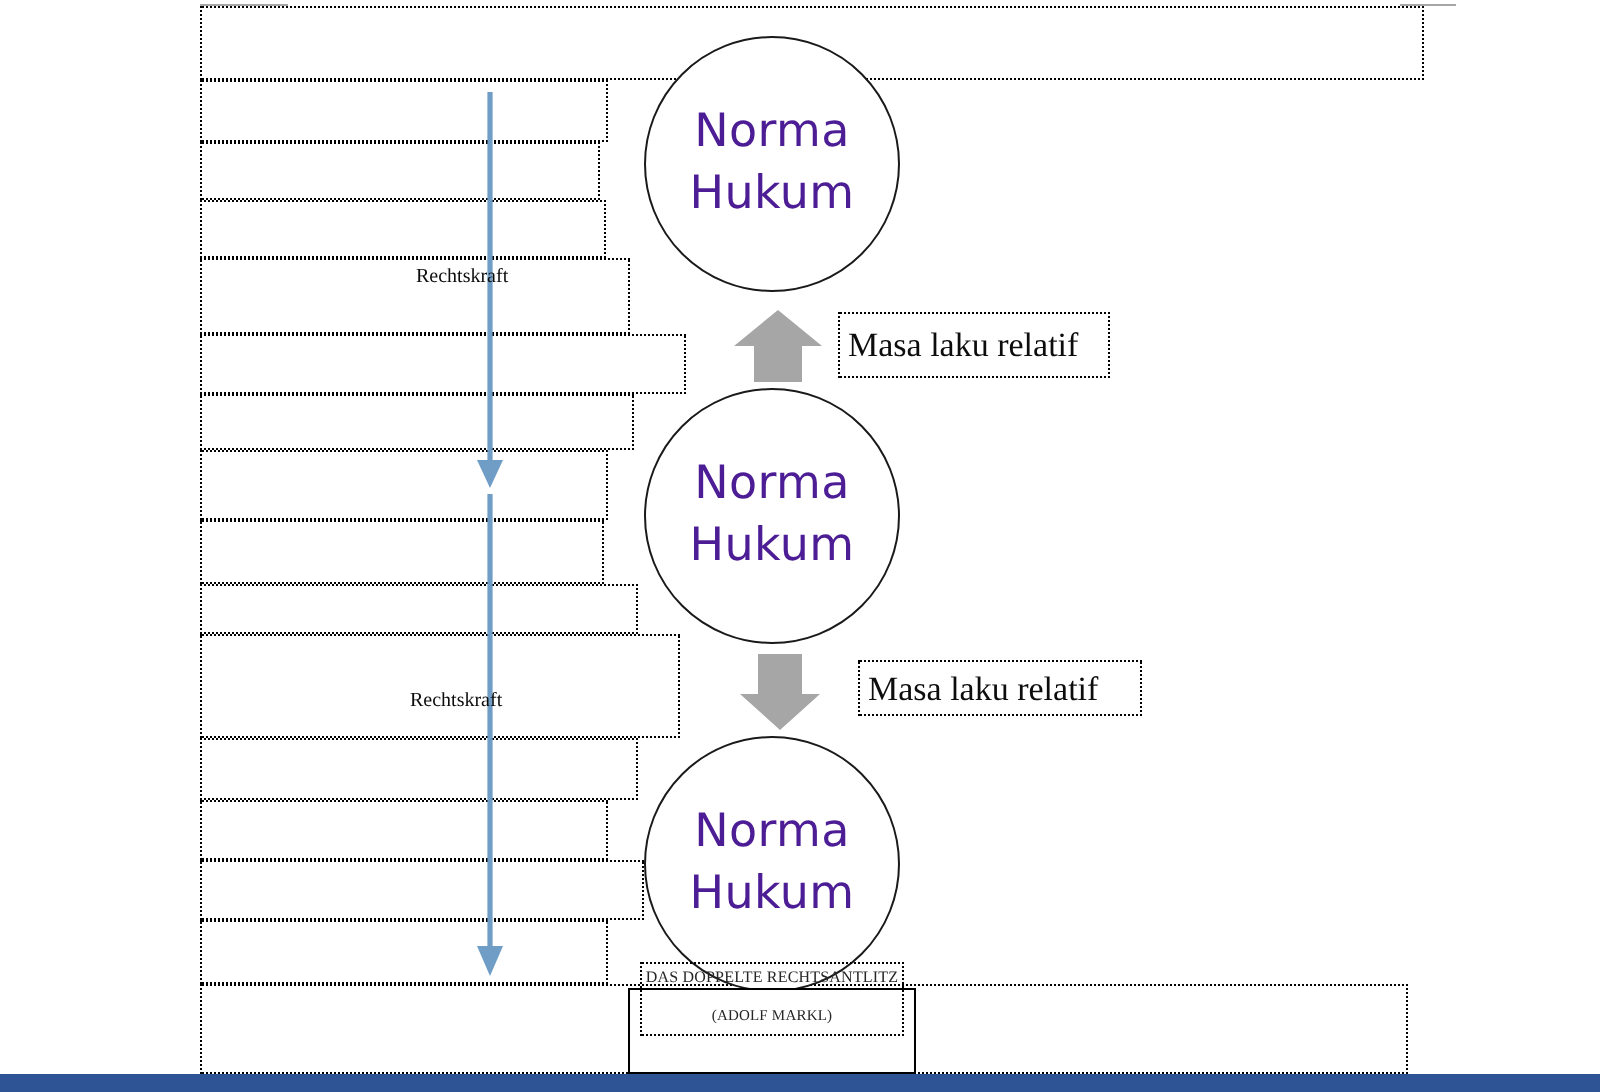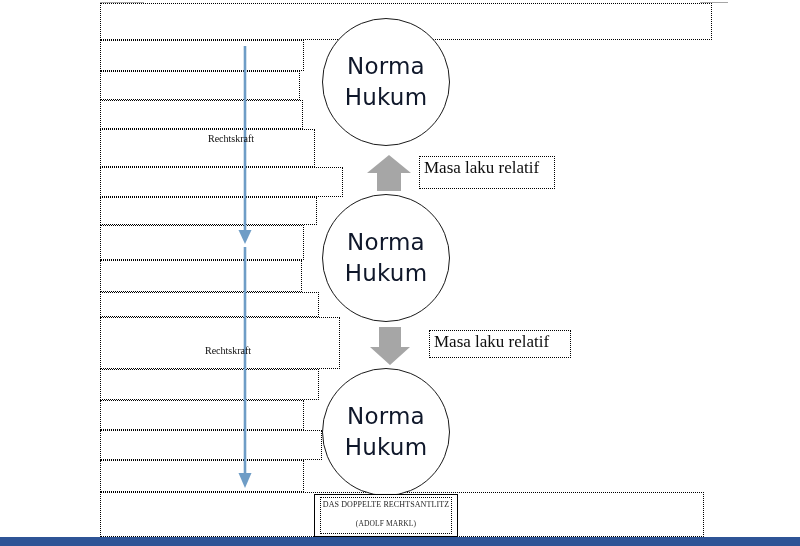--- a/index.html
+++ b/index.html
@@ -51,33 +51,33 @@
     border: 1.4px solid #1a1a1a;
     border-radius: 50%;
     background: #ffffff;
     display: flex;
     flex-direction: column;
     align-items: center;
     justify-content: center;
     font-family: "DejaVu Sans", sans-serif;
     font-size: 23px;
     line-height: 1.33;
-    color: #0f172a;
+    color: #4c1d95;
     z-index: 5;
     letter-spacing: 0.2px;
   }
   .node span { display: block; }
 
   
   .labelbox {
     position: absolute;
     border: 1px dotted #000000;
     box-sizing: border-box;
     display: flex;
-    align-items: flex-start;
+    align-items: center;
     padding-left: 4px;
     padding-top: 1px;
     font-family: "Liberation Serif", serif;
     font-size: 17px;
     color: #0d0d0d;
     z-index: 7;
     background: transparent;
   }
 
   
@@ -203,20 +203,20 @@
   <div class="labelbox" style="left:419px; top:156px; width:136px; height:33px;">
     <span>Masa laku relatif</span>
   </div>
 
   <div class="labelbox" style="left:429px; top:330px; width:142px; height:28px;">
     <span>Masa laku relatif</span>
   </div>
 
   <div class="solidbox" style="left:314px; top:494px; width:144px; height:43px;"></div>
 
-  <div class="cite" style="left:320px; top:497px; width:132px; height:37px;">
+  <div class="cite" style="left:320px; top:481px; width:132px; height:37px;">
     <span class="l1">DAS DOPPELTE RECHTSANTLITZ</span>
     <span class="l2">(ADOLF MARKL)</span>
   </div>
 
   <div class="footer-band" style="top:537px; width:800px; height:9px;"></div>
 
 </div>
 
 </body></html>

